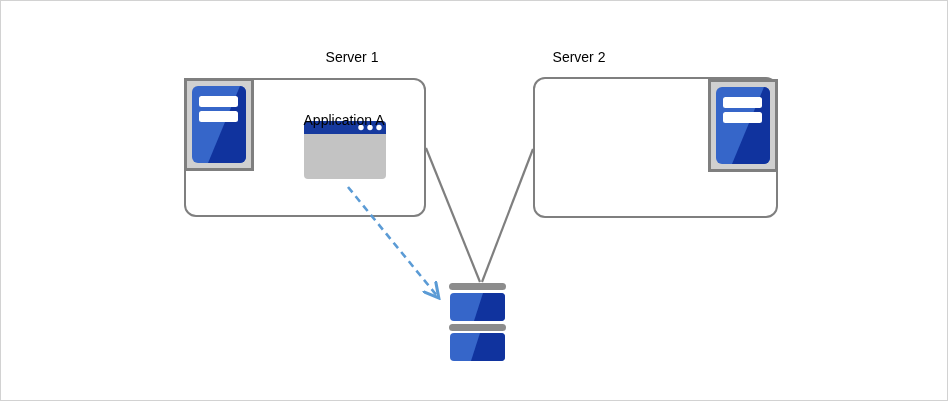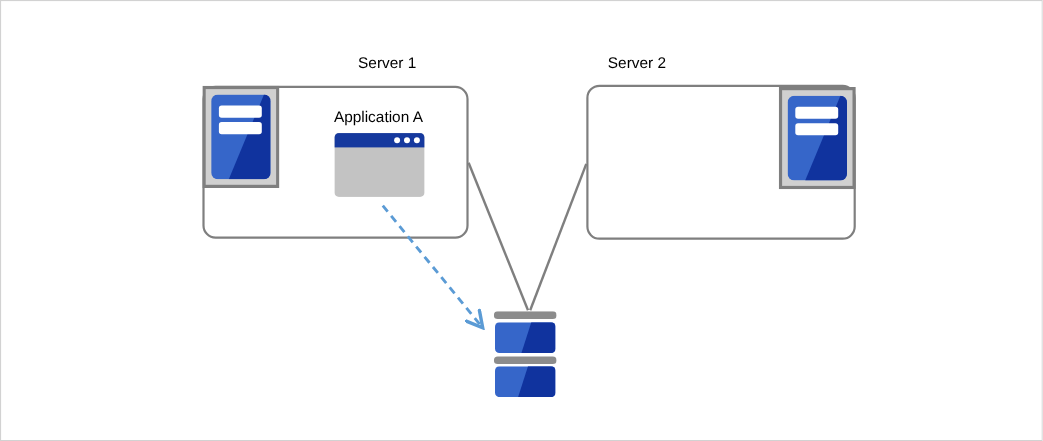--- a/index.html
+++ b/index.html
@@ -19,21 +19,21 @@
   .server1-box{left:183px;top:77px;width:242px;height:139px;}
   .server2-box{left:532px;top:76px;width:245px;height:141px;}
   .icon{position:absolute;z-index:3;}
   .tower1{left:183px;top:77px;}
   .tower2{left:707px;top:78px;}
   .appwin{left:303px;top:120px;}
   .disk{left:448px;top:282px;}
   .connectors{position:absolute;left:0;top:0;z-index:2;pointer-events:none;}
   .lbl-server1{left:351px;top:46px;}
   .lbl-server2{left:578px;top:46px;}
-  .lbl-app{left:343px;top:95px;text-align:right;}
+  .lbl-app{left:343px;top:109px;text-align:right;}
   .lbl-disk{left:481px;top:372px;}
 </style>
 </head>
 <body>
 
 <div class="canvas">
 
   <div class="server-box server1-box"></div>
   <div class="server-box server2-box"></div>
 

